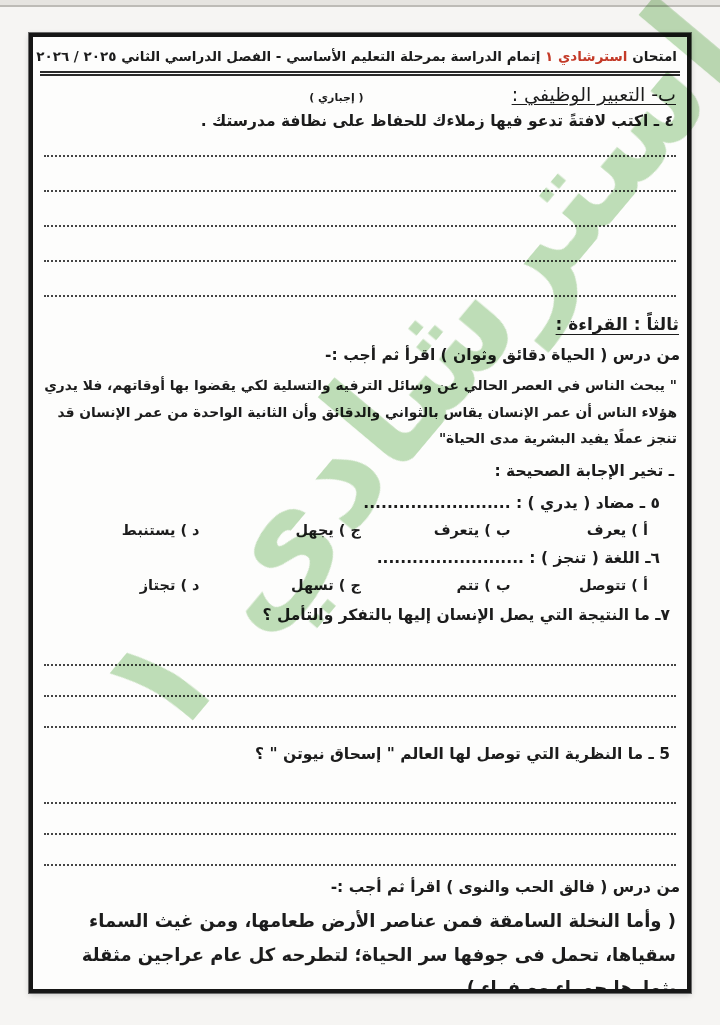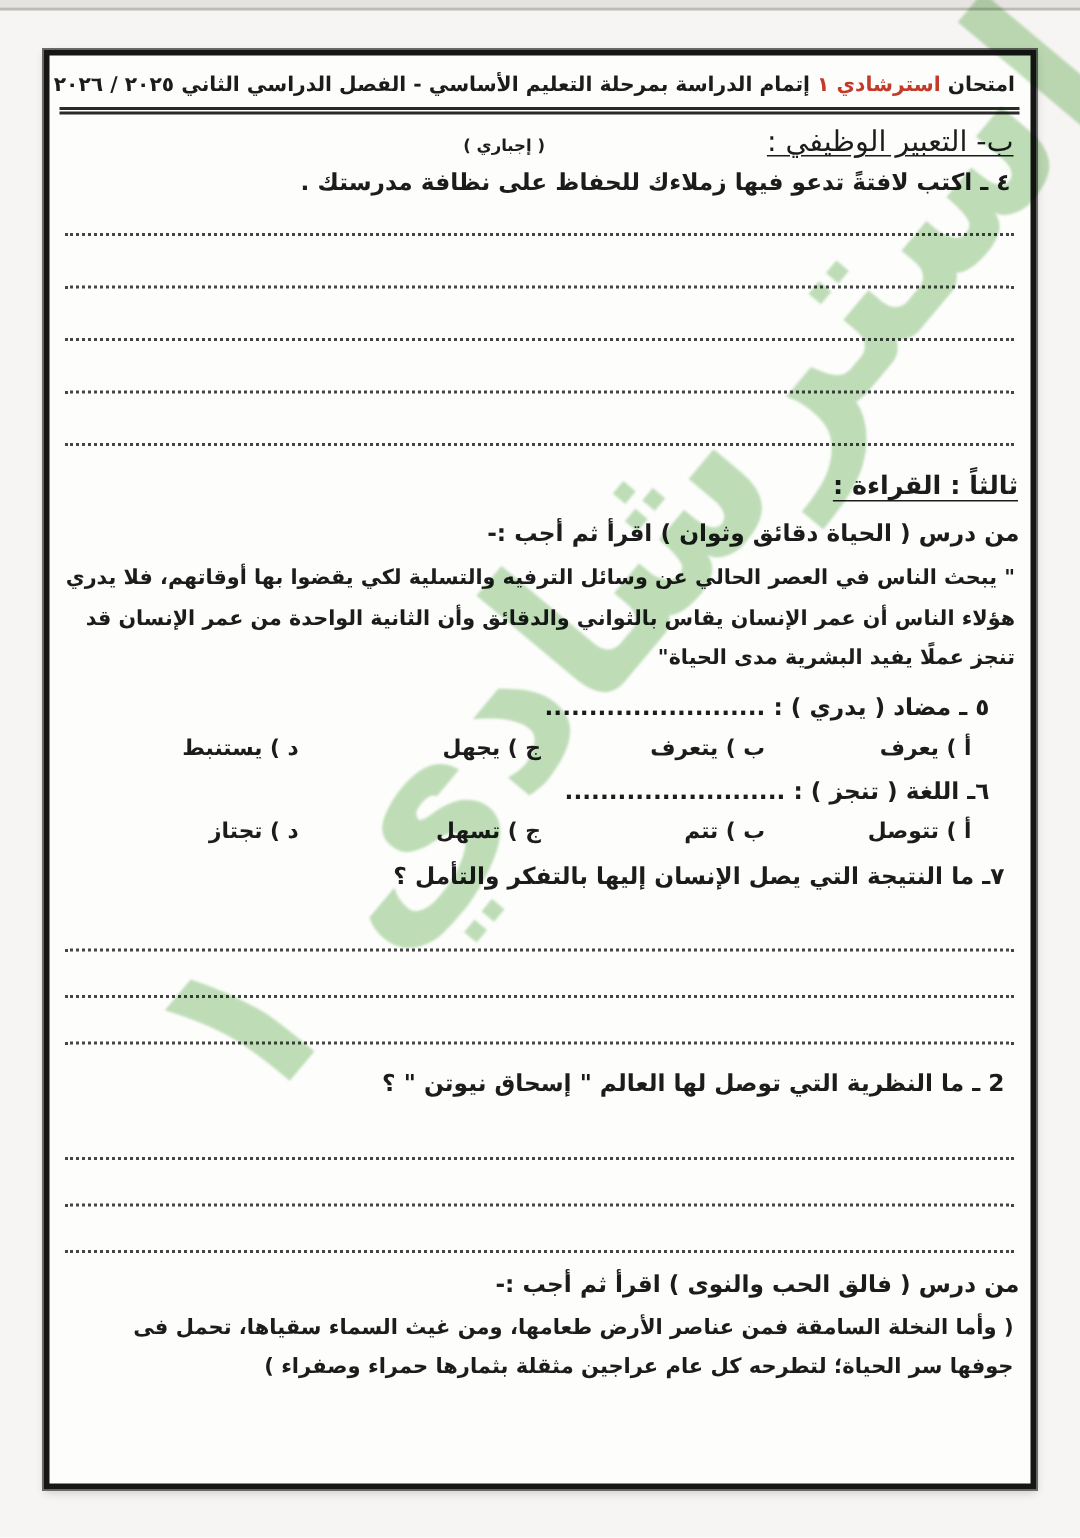--- a/index.html
+++ b/index.html
@@ -61,21 +61,21 @@
   .choose { margin-top:9px; padding:0 6px; }
   .stem   { margin-top:9px; padding:0 20px 0 0; }
   .opts   { display:flex; margin-top:8px; padding:0 32px 0 10px; font-weight:bold; font-size:14.5px; }
   .opt:nth-child(1){ width:23%; }
   .opt:nth-child(2){ width:25%; }
   .opt:nth-child(3){ width:27%; }
   .opt:nth-child(4){ flex:1; }
   .q7 { margin-top:11px; padding:0 10px 0 0; }
   .q8 { margin-top:15px; padding:0 10px 0 0; }
   .gap6 { margin-top:8px; }
-  .passage2 { margin-top:8px; padding:0 4px; font-size:14px; line-height:1.85; }
+  .passage2 { margin-top:8px; padding:0 4px; font-size:18px; line-height:1.85; }
 
   
   .watermark {
     position:absolute; left:-10px; top:318px; width:780px; height:200px;
     line-height:200px; text-align:center; white-space:nowrap;
     font-size:148px; font-weight:bold;
     color:#8cc47f; opacity:.55;
     transform:rotate(-50deg);
     transform-origin:50% 50%;
     mix-blend-mode:multiply;
@@ -111,20 +111,21 @@
     <div class="ans"></div>
     <div class="ans"></div>
     <div class="ans"></div>
     <div class="ans"></div>
     <div class="ans"></div>
   </div>
 
   <div class="sec-title">ثالثاً : القراءة :</div>
   <div class="lesson-intro">من درس ( الحياة دقائق وثوان )  اقرأ  ثم أجب :-</div>
   <div class="passage">" يبحث الناس في العصر الحالي عن وسائل الترفيه والتسلية لكي يقضوا بها أوقاتهم، فلا يدري هؤلاء الناس أن عمر الإنسان يقاس بالثواني والدقائق وأن الثانية الواحدة من عمر الإنسان قد تنجز عملًا يفيد البشرية مدى الحياة"</div>
+  <div class="q choose">ـ تخير الإجابة الصحيحة :</div>
 
   <div class="q stem">٥ ـ  مضاد ( يدري ) : .........................</div>
   <div class="opts">
     <span class="opt">أ ) يعرف</span>
     <span class="opt">ب ) يتعرف</span>
     <span class="opt">ج ) يجهل</span>
     <span class="opt">د ) يستنبط</span>
   </div>
 
   <div class="q stem">٦ـ اللغة ( تنجز ) : .........................</div>
@@ -135,21 +136,21 @@
     <span class="opt">د ) تجتاز</span>
   </div>
 
   <div class="q q7">٧ـ ما النتيجة التي  يصل الإنسان إليها بالتفكر والتأمل ؟</div>
   <div class="ansblock small gap6">
     <div class="ans"></div>
     <div class="ans"></div>
     <div class="ans"></div>
   </div>
 
-  <div class="q q8">2 ـ ما النظرية التي توصل لها العالم " إسحاق نيوتن " ؟</div>
+  <div class="q q8">5 ـ ما النظرية التي توصل لها العالم " إسحاق نيوتن " ؟</div>
   <div class="ansblock small gap6">
     <div class="ans"></div>
     <div class="ans"></div>
     <div class="ans"></div>
   </div>
 
   <div class="lesson-intro">من  درس (  فالق الحب والنوى  ) اقرأ  ثم أجب :-</div>
   <div class="passage passage2">( وأما النخلة السامقة فمن عناصر الأرض طعامها، ومن غيث السماء سقياها، تحمل فى جوفها سر الحياة؛ لتطرحه كل عام عراجين مثقلة بثمارها حمراء وصفراء )</div>
 
 </div>

